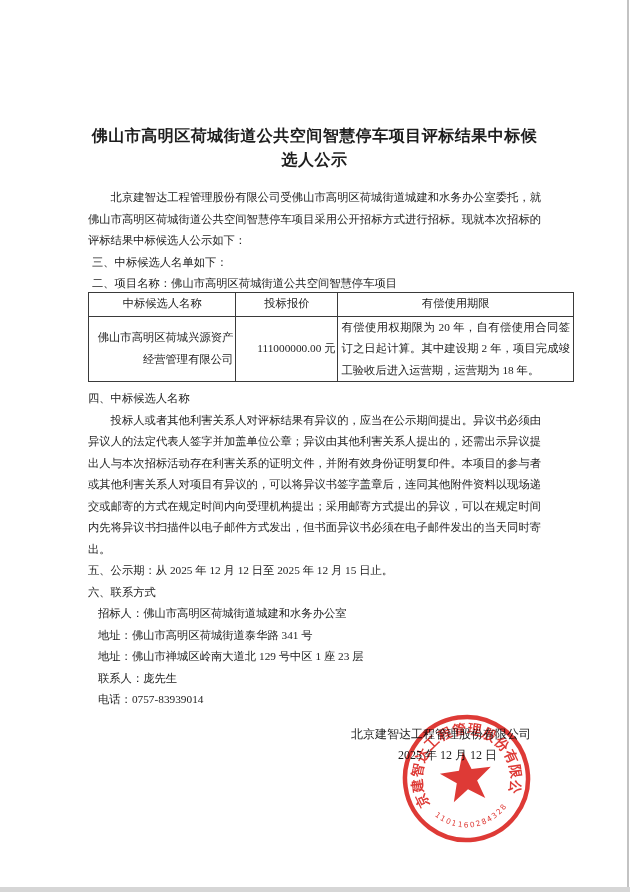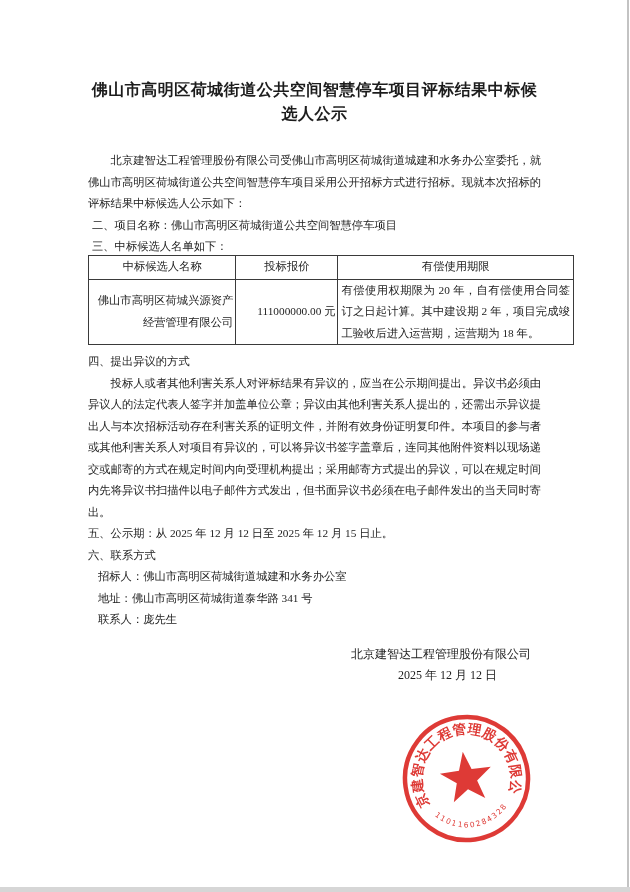--- a/index.html
+++ b/index.html
@@ -18,23 +18,23 @@
   .page-bottom-edge{
     position:absolute;left:0;right:0;bottom:0;height:5px;
     background:#d6d6d6;
   }
   .content{
     position:absolute;left:88px;top:78px;width:453px;
     font-size:11.3px;line-height:21.5px;text-align:justify;
   }
   .doc-title{
     font-size:16px;line-height:24px;font-weight:bold;
-    text-align:center;letter-spacing:0.5px;
+    text-align:center;letter-spacing:0.5px;margin-top:46px;
   }
-  .intro{margin-top:24px;text-indent:2em;}
+  .intro{margin-top:15px;text-indent:2em;}
   .num-item{padding-left:4px;}
   table.bid-table{
     border-collapse:collapse;width:486px;margin-top:-3px;
     table-layout:fixed;
     padding-left:44px;
   }
   table.bid-table th, table.bid-table td{
     border:1px solid #3a3a3a;font-weight:normal;
     font-size:11.3px;line-height:21.5px;
   }
@@ -60,22 +60,22 @@
 <body>
 
 <div class="page">
 
   <div class="content">
 
     <div class="doc-title">佛山市高明区荷城街道公共空间智慧停车项目评标结果中标候选人公示</div>
 
     <div class="intro">北京建智达工程管理股份有限公司受佛山市高明区荷城街道城建和水务办公室委托，就佛山市高明区荷城街道公共空间智慧停车项目采用公开招标方式进行招标。现就本次招标的评标结果中标候选人公示如下：</div>
 
+    <div class="num-item">三、中标候选人名单如下：</div>
     <div class="num-item">二、项目名称：佛山市高明区荷城街道公共空间智慧停车项目</div>
-    <div class="num-item">三、中标候选人名单如下：</div>
 
     <table class="bid-table">
       <colgroup>
         <col class="col-name">
           <col class="col-price">
           <col class="col-term">
       </colgroup>
       <thead>
         <tr>
           <th>中标候选人名称</th>
@@ -85,29 +85,31 @@
       </thead>
       <tbody>
         <tr>
           <td class="cell-name">佛山市高明区荷城兴源资产经营管理有限公司</td>
           <td class="cell-price">111000000.00 元</td>
           <td class="cell-term">有偿使用权期限为 20 年，自有偿使用合同签订之日起计算。其中建设期 2 年，项目完成竣工验收后进入运营期，运营期为 18 年。</td>
         </tr>
       </tbody>
     </table>
 
-    <div class="sec4-head">四、提出异议的方式</div>
+    <div class="sec4-head">四、中标候选人名称</div>
     <div class="sec4-body">投标人或者其他利害关系人对评标结果有异议的，应当在公示期间提出。异议书必须由异议人的法定代表人签字并加盖单位公章；异议由其他利害关系人提出的，还需出示异议提出人与本次招标活动存在利害关系的证明文件，并附有效身份证明复印件。本项目的参与者或其他利害关系人对项目有异议的，可以将异议书签字盖章后，连同其他附件资料以现场递交或邮寄的方式在规定时间内向受理机构提出；采用邮寄方式提出的异议，可以在规定时间内先将异议书扫描件以电子邮件方式发出，但书面异议书必须在电子邮件发出的当天同时寄出。</div>
 
     <div>五、公示期：从 2025 年 12 月 12 日至 2025 年 12 月 15 日止。</div>
     <div>六、联系方式</div>
 
     <div class="contact-line">招标人：佛山市高明区荷城街道城建和水务办公室</div>
     <div class="contact-line">地址：佛山市高明区荷城街道泰华路 341 号</div>
+    <div class="contact-line">地址：佛山市禅城区岭南大道北 129 号中区 1 座 23 层</div>
     <div class="contact-line">联系人：庞先生</div>
+    <div class="contact-line">电话：0757-83939014</div>
 
     <div class="signature">
       <div class="sig-company">北京建智达工程管理股份有限公司</div>
       <div class="sig-date">2025 年 12 月 12 日</div>
     </div>
 
   </div>
 
   <div class="seal">
     <svg viewBox="0 0 153 153" width="153" height="153">

